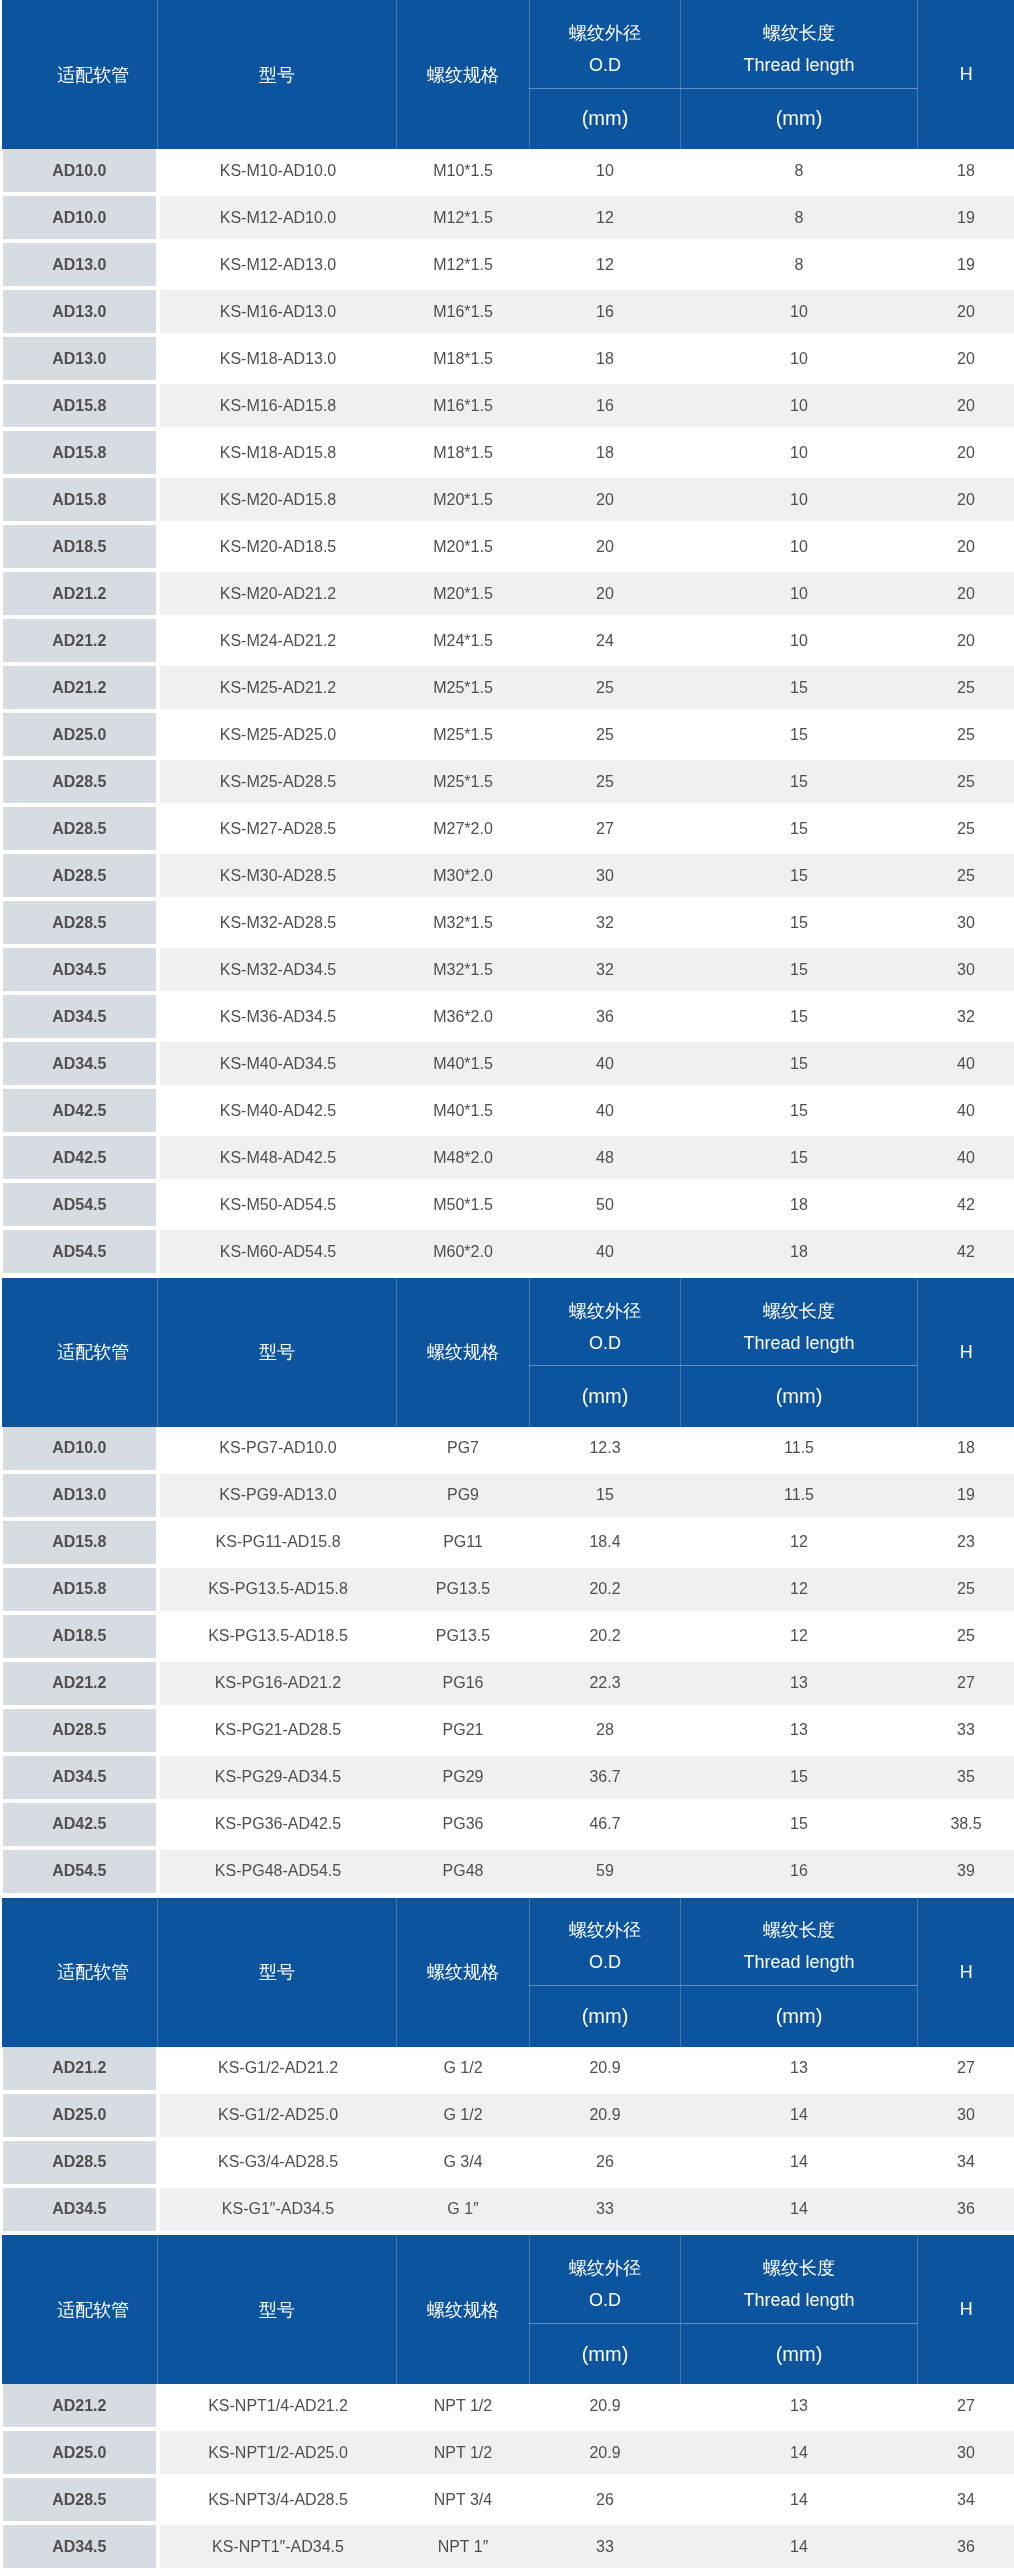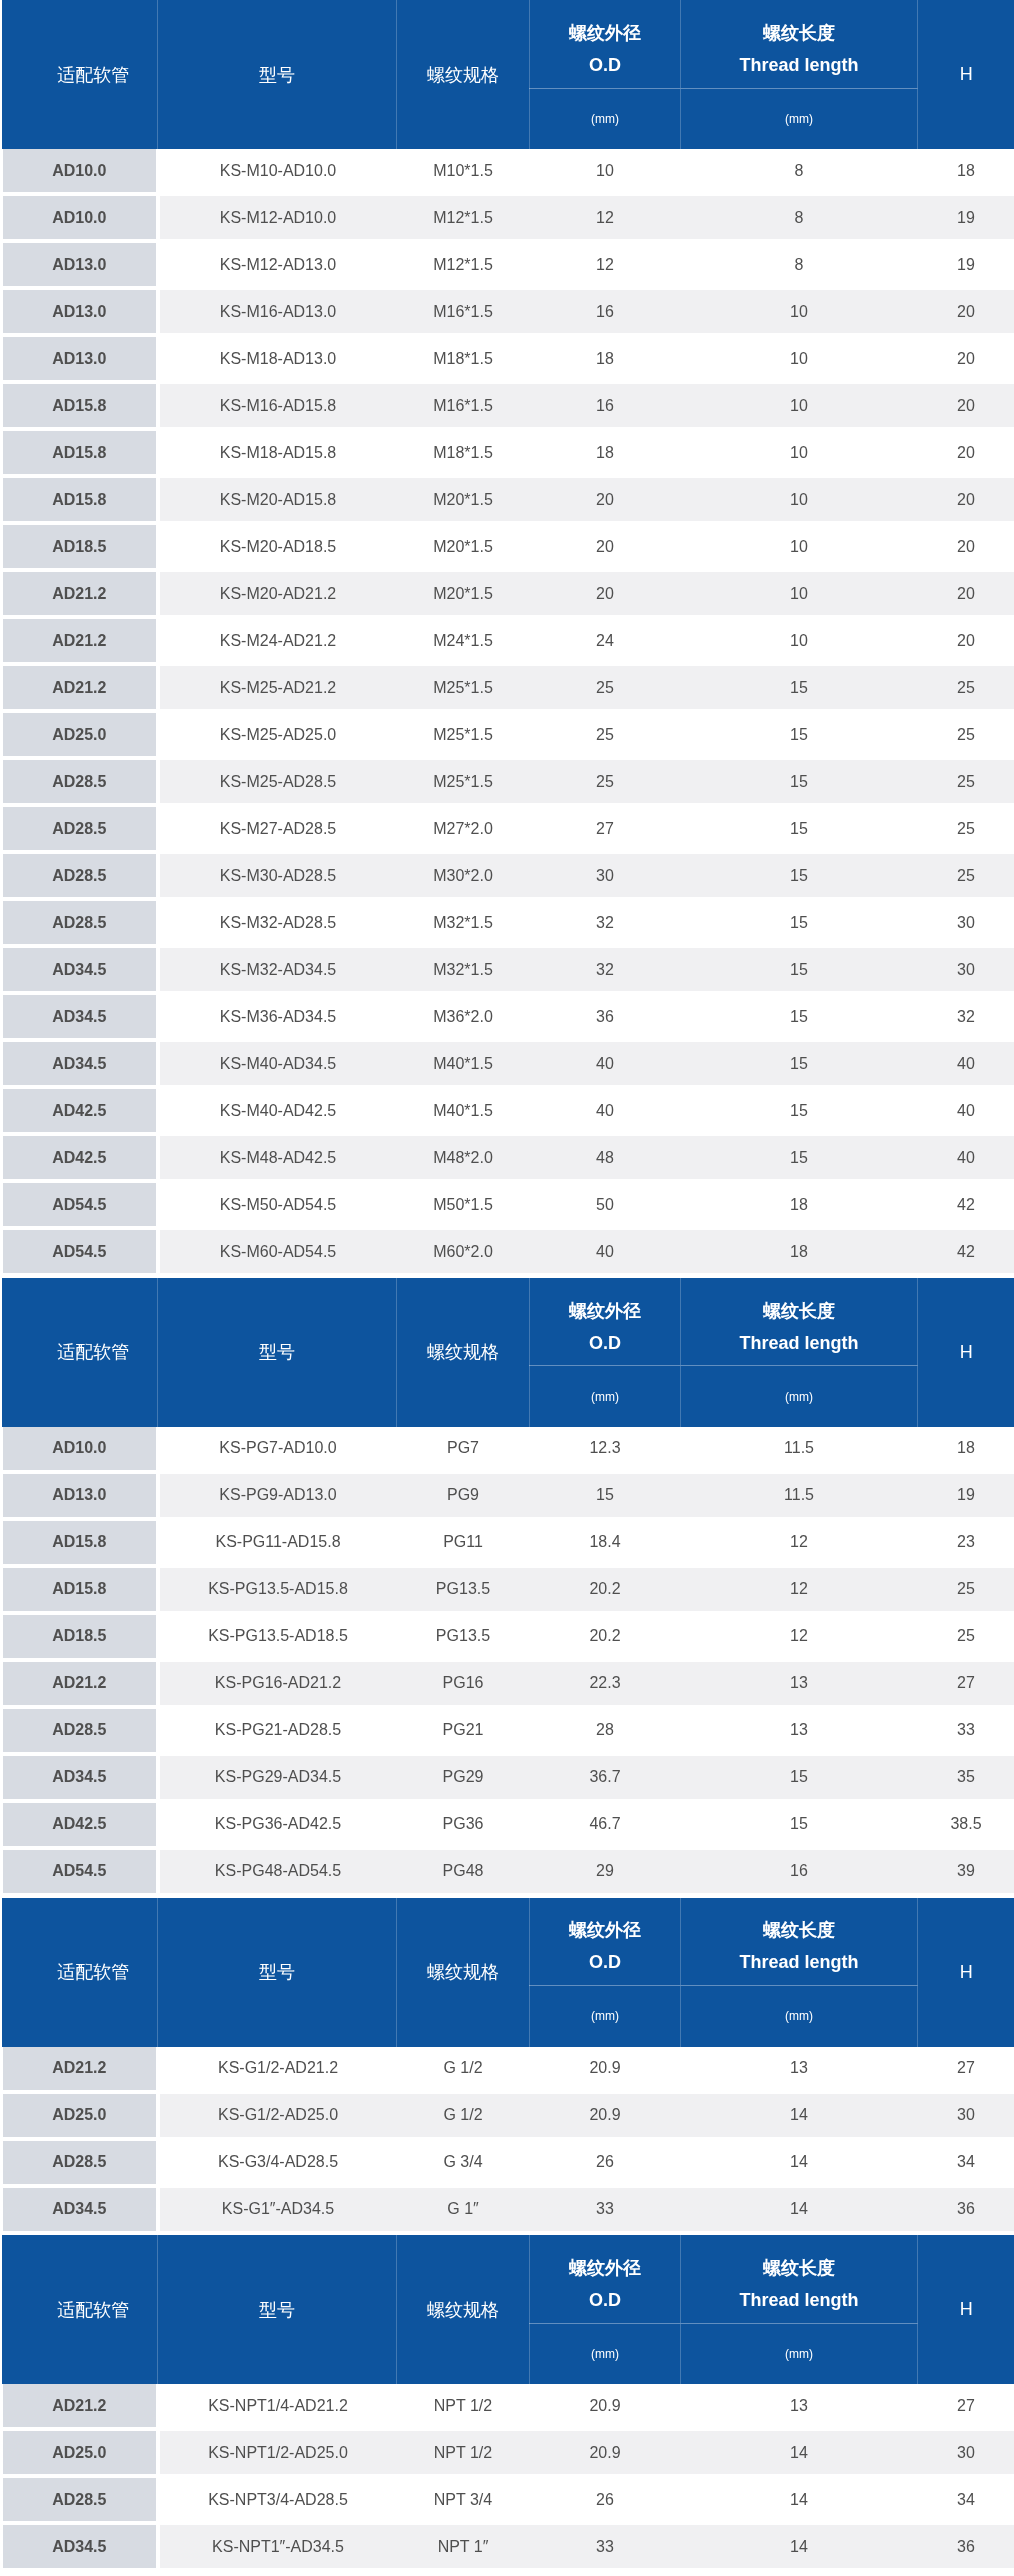--- a/index.html
+++ b/index.html
@@ -36,23 +36,22 @@
     padding:0;
     border-left:0.8px solid var(--header-divider);
   }
   thead tr:first-child th:first-child{border-left:none;padding-left:28px;}
   thead tr.h-top{height:88px;}
   thead tr.h-bottom{height:61px;}
   th.split{
     line-height:32px;
     padding-top:10px;
     border-bottom:0.8px solid var(--header-subline);
-    font-weight:bold;
-  }
-  th.unit{font-size:12px;}
+  }
+  th.unit{font-size:20px;}
   
   tbody td{
     height:43px;
     text-align:center;
     vertical-align:middle;
     font-size:16px;
     color:var(--cell-text);
     background:var(--row-bg);
     border-bottom:4.2px solid #ffffff;
     padding:0;
@@ -382,21 +381,21 @@
         <td>KS-PG36-AD42.5</td>
         <td>PG36</td>
         <td>46.7</td>
         <td>15</td>
         <td>38.5</td>
       </tr>
       <tr class="alt">
         <td class="c1">AD54.5</td>
         <td>KS-PG48-AD54.5</td>
         <td>PG48</td>
-        <td>29</td>
+        <td>59</td>
         <td>16</td>
         <td>39</td>
       </tr>
     </tbody>
 </table>
 
 <table class="spec-table">
   <colgroup>
     <col style="width:156px">
       <col style="width:239px">

